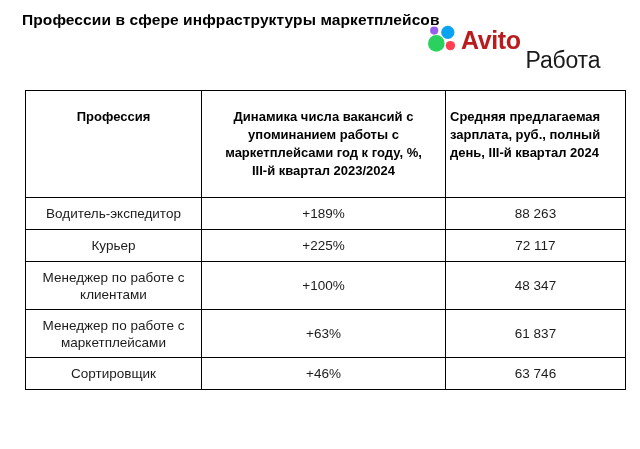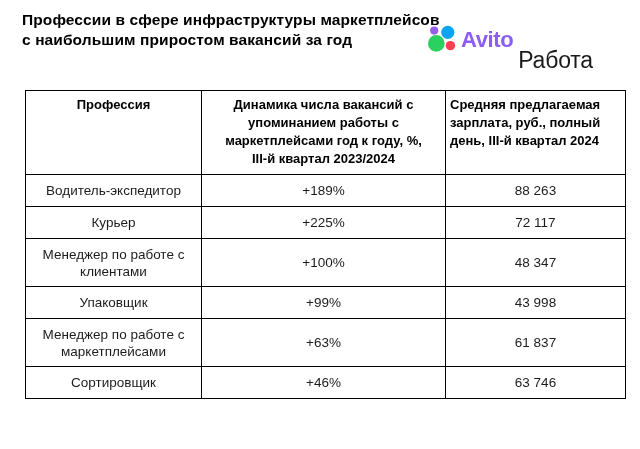--- a/index.html
+++ b/index.html
@@ -25,23 +25,23 @@
   .logo {
     position: absolute;
     left: 427px;
     top: 6px;
     display: flex;
     align-items: center;
     gap: 3px;
   }
   .logo-mark { width: 31px; height: 31px; display: block; }
   .logo-brand {
-    font-size: 22px;
+    font-size: 25px;
     font-weight: bold;
-    color: #8b5cf6;
+    color: #b91c1c;
     letter-spacing: -0.4px;
   }
   .logo-product {
     font-size: 23px;
     font-weight: normal;
     color: #1a1a1a;
     margin-left: 2px;
     letter-spacing: -0.2px;
     margin-top: 41px;
   }
@@ -53,21 +53,21 @@
     border-collapse: collapse;
     table-layout: fixed;
   }
   table.data th, table.data td {
     border: 1px solid #000;
   }
   table.data th {
     font-size: 13px;
     font-weight: bold;
     vertical-align: top;
-    padding: 5px 4px;
+    padding: 17px 4px;
     white-space: pre-line;
     line-height: 18px;
   }
   th.col-profession, th.col-growth { text-align: center; }
   th.col-salary { text-align: left; }
   tr.head-row { height: 84px; }
   table.data td {
     font-size: 13.5px;
     text-align: center;
     vertical-align: middle;
@@ -76,21 +76,20 @@
     color: #1c1c1c;
   }
   tr.row-single { height: 32px; }
   tr.row-double { height: 48px; }
 </style>
 </head>
 <body>
 
 <div class="title-block">
   <div>Профессии в сфере инфраструктуры маркетплейсов</div>
-  <div>с наибольшим приростом вакансий за год</div>
 </div>
 
 <div class="logo">
   <svg class="logo-mark" viewBox="0 0 31 31" xmlns="http://www.w3.org/2000/svg">
     <circle cx="7.2" cy="5.6" r="4.1" fill="#965EEB"></circle>
     <circle cx="20.8" cy="7.3" r="6.6" fill="#0AA3F2"></circle>
     <circle cx="9.3" cy="18.4" r="8.3" fill="#2BD15F"></circle>
     <circle cx="23.4" cy="20.6" r="4.7" fill="#FF4053"></circle>
   </svg>
   <span class="logo-brand">Avito</span>
@@ -124,25 +123,20 @@
     <tr class="row-single">
       <td>Курьер</td>
       <td>+225%</td>
       <td>72 117</td>
     </tr>
     <tr class="row-double">
       <td>Менеджер по работе с клиентами</td>
       <td>+100%</td>
       <td>48 347</td>
     </tr>
-    <tr class="row-single">
-      <td>Упаковщик</td>
-      <td>+99%</td>
-      <td>43 998</td>
-    </tr>
     <tr class="row-double">
       <td>Менеджер по работе с маркетплейсами</td>
       <td>+63%</td>
       <td>61 837</td>
     </tr>
     <tr class="row-single">
       <td>Сортировщик</td>
       <td>+46%</td>
       <td>63 746</td>
     </tr>

